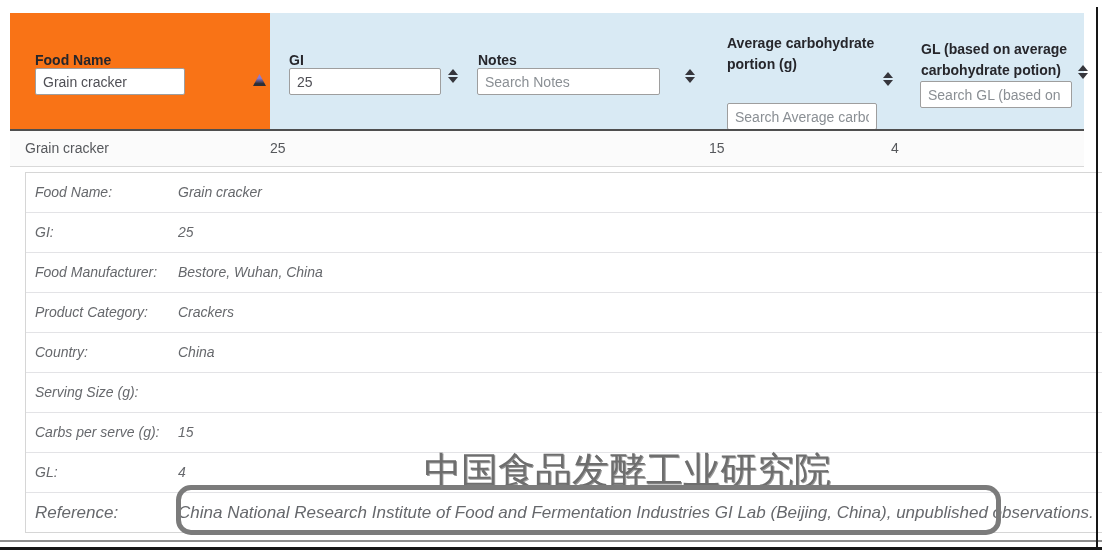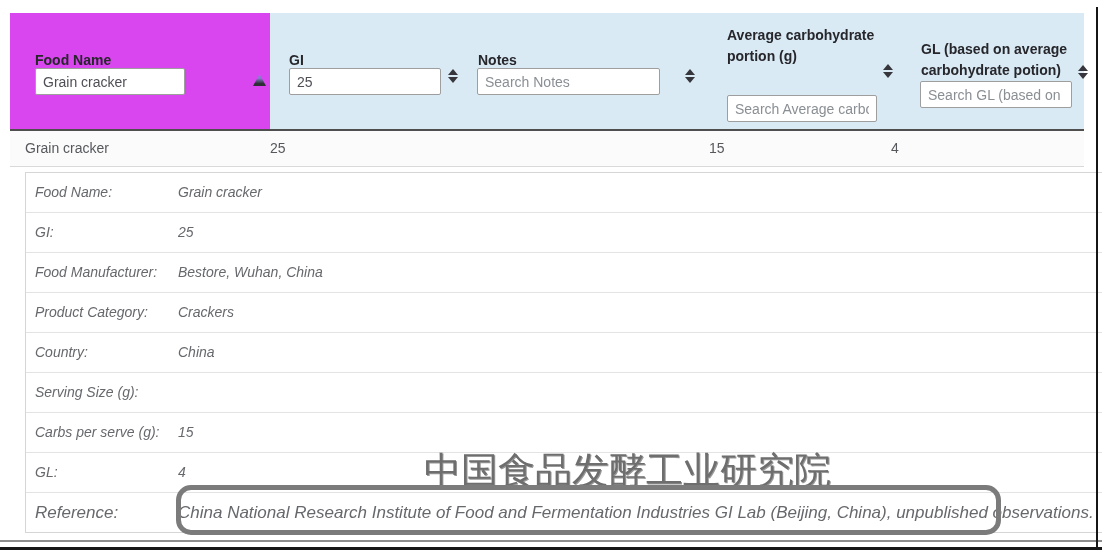--- a/index.html
+++ b/index.html
@@ -11,24 +11,24 @@
     overflow: hidden;
   }
 
   
   .filter-header {
     position: absolute; left: 10px; top: 13px;
     width: 1074px; height: 118px;
     background: #d9eaf4;
   }
   .fcol { position: absolute; top: 0; height: 100%; }
-  .fcol-foodname { left: 0; width: 260px; background: #d946ef; }
+  .fcol-foodname { left: 0; width: 260px; background: #f97316; }
   .fcol-gi    { left: 260px; width: 190px; padding-left: 38px; }
   .fcol-notes { left: 450px; width: 240px; }
-  .fcol-avg   { left: 690px; width: 197px; }
+  .fcol-avg   { left: 690px; width: 197px; margin-top: 8px; }
   .fcol-gl    { left: 891px; width: 187px; text-decoration: underline; }
 
   .col-label {
     position: absolute;
     font-size: 14px; font-weight: bold; color: #26262b;
     line-height: 21px;
   }
   .filter-input {
     position: absolute;
     height: 27px; width: 150px;

